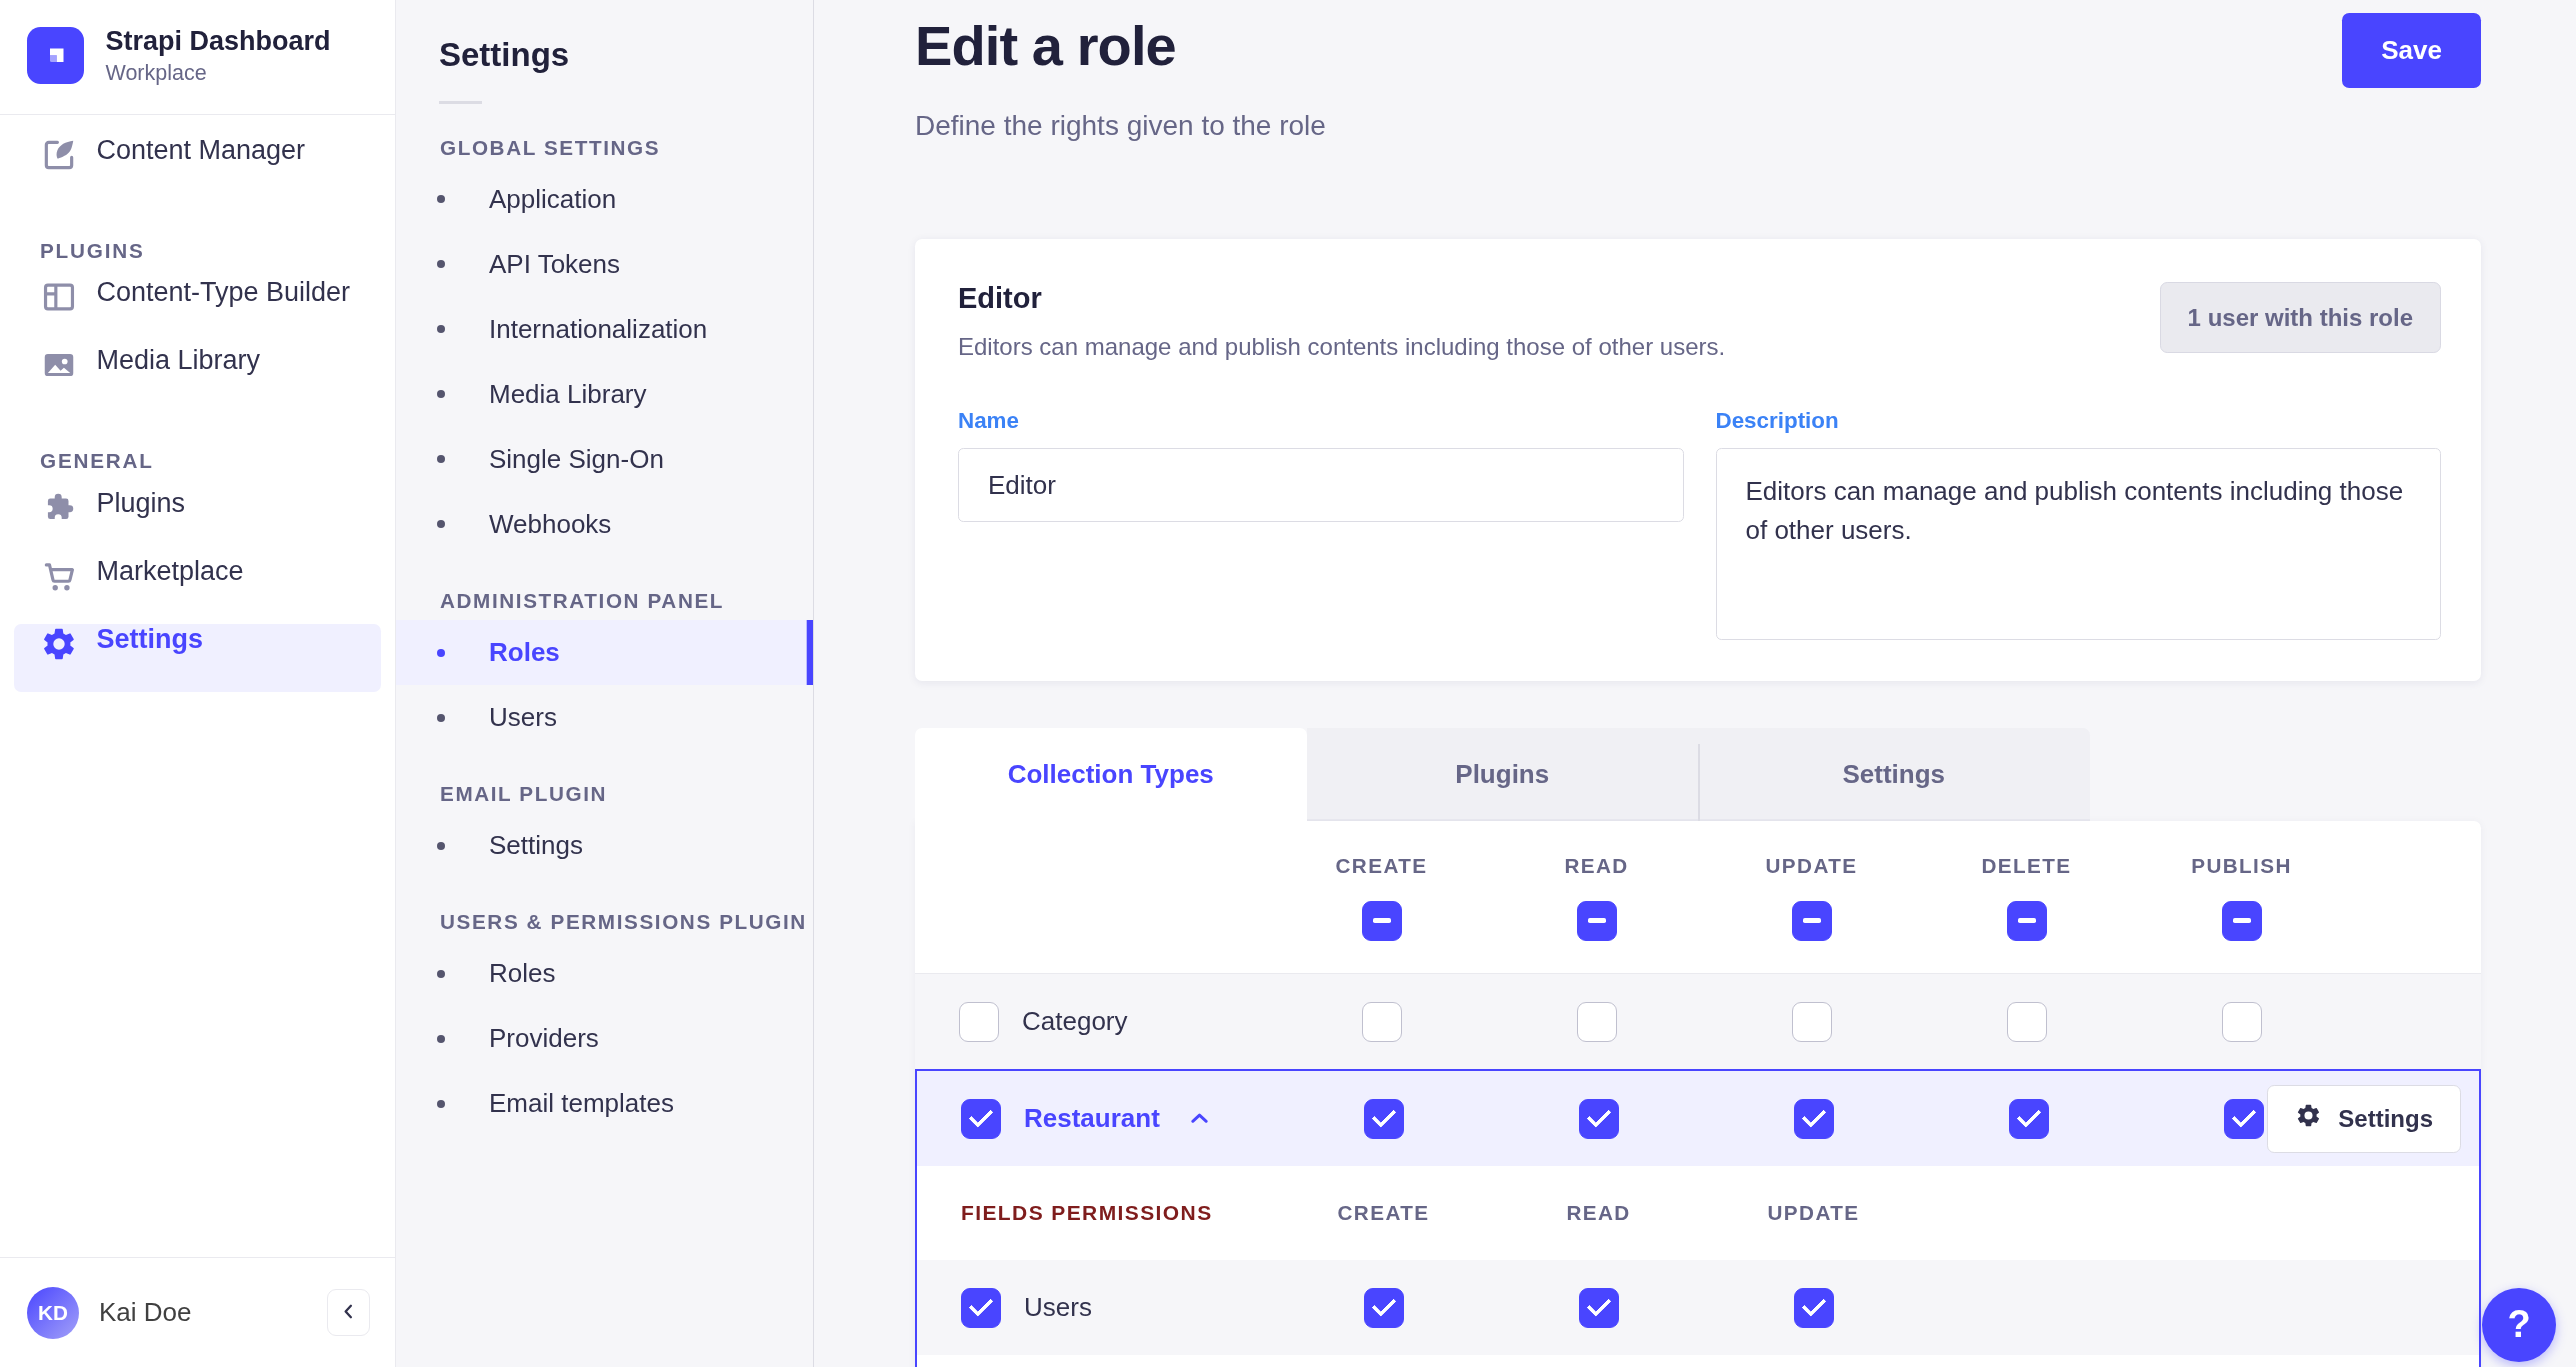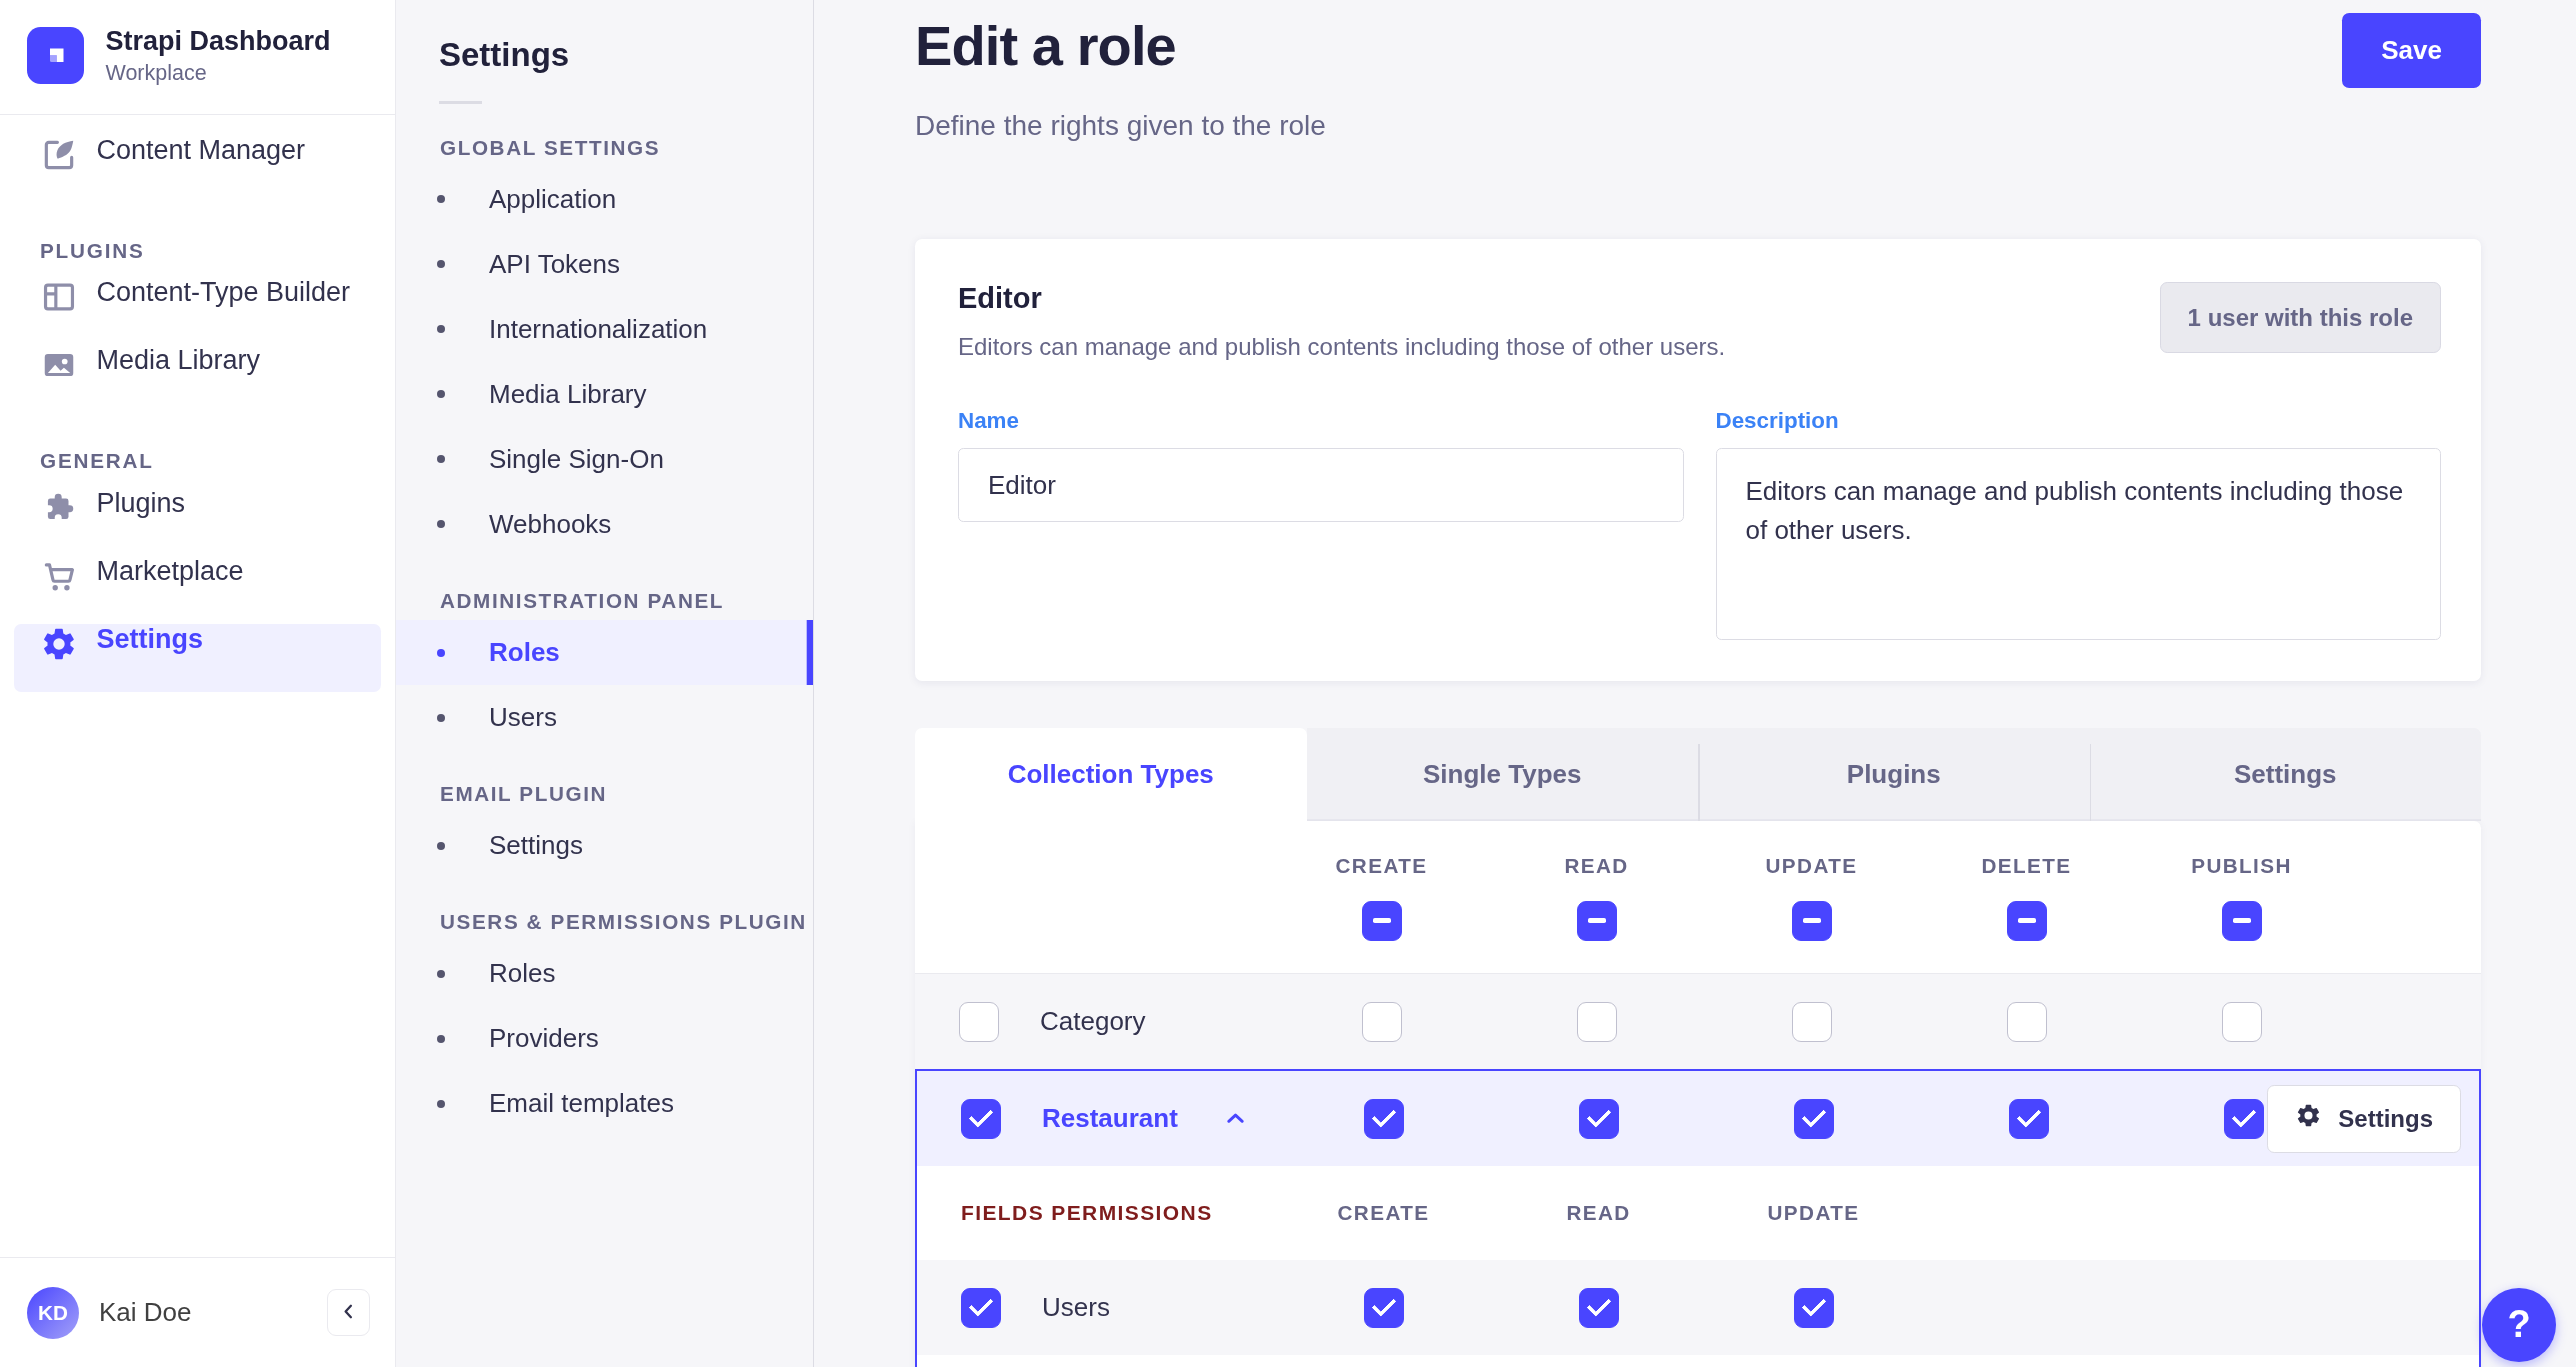--- a/index.html
+++ b/index.html
@@ -60,21 +60,21 @@
   .tab.active { background:#fff; color:#4945ff; border-radius:7.2px 7.2px 0 0; box-shadow:none; }
   .tab:nth-child(3)::before, .tab:nth-child(4)::before { content:""; position:absolute; left:0; top:16px; bottom:0; width:1.8px; background:#dcdce4; }
   .tab:last-child { border-top-right-radius:7.2px; }
   .table-panel { background:#fff; border-radius:0 7.2px 0 0; box-shadow:0 1.8px 9px rgba(33,33,82,.05); }
   .perm-grid { display:grid; grid-template-columns:359px 215px 215px 215px 215px 215px 1fr; align-items:center; }
   .perm-head { height:153px; border-bottom:1.8px solid #eaeaef; }
   .head-col { display:flex; flex-direction:column; align-items:center; justify-content:center; gap:23px; height:100%; }
   .col-label { font-size:20.7px; font-weight:bold; letter-spacing:1.4px; color:#666687; }
   .row { height:95px; position:relative; }
   .row-gray { background:#f6f6f9; }
-  .label-cell { display:flex; align-items:center; gap:41px; padding-left:44px; font-size:26px; color:#32324d; }
+  .label-cell { display:flex; align-items:center; gap:23px; padding-left:44px; font-size:26px; color:#32324d; }
   .cb { width:40px; height:40px; min-width:40px; border:1.8px solid #c0c0cf; border-radius:9px; background:#fff; display:flex; align-items:center; justify-content:center; cursor:pointer; justify-self:center; }
   .cb.checked, .cb.indet { background:#4945ff; border-color:#4945ff; }
   .cb.checked::after { content:""; width:18px; height:9px; border-left:4.5px solid #fff; border-bottom:4.5px solid #fff; transform:rotate(-45deg); margin-bottom:6.3px; border-radius:0.9px; }
   .cb.indet::after { content:""; width:18px; height:5.4px; background:#fff; border-radius:1.8px; }
   .restaurant-wrap { border:2.7px solid #4945ff; border-bottom:none; background:#fff; }
   .row-selected { background:#f0f0ff; }
   .restaurant-label { color:#4945ff; font-weight:bold; }
   .chev-up { display:inline-flex; margin-left:3.6px; }
   .settings-btn { position:absolute; right:18px; top:50%; transform:translateY(-50%); display:flex; align-items:center; gap:16px; background:#fff; border:1.8px solid #dcdce4; border-radius:7.2px; height:68px; padding:0 27px; font-family:inherit; font-size:24px; font-weight:bold; color:#32324d; cursor:pointer; }
   .fields-head { height:94px; background:#fff; }
@@ -253,21 +253,20 @@
       <div>
         <div class="field-label">Description</div>
         <textarea class="textarea" style="">Editors can manage and publish contents including those of other users.</textarea>
       </div>
     </div>
   </section>
 
   <section class="tab-panel">
     <div class="tabbar">
       <div class="tab active">Collection Types</div>
-      <div class="tab">Single Types</div>
       <div class="tab">Plugins</div>
       <div class="tab">Settings</div>
     </div>
 
     <div class="table-panel">
 
       <div class="perm-grid perm-head">
         <div></div>
         <div class="head-col">
           <div class="col-label">CREATE</div>

